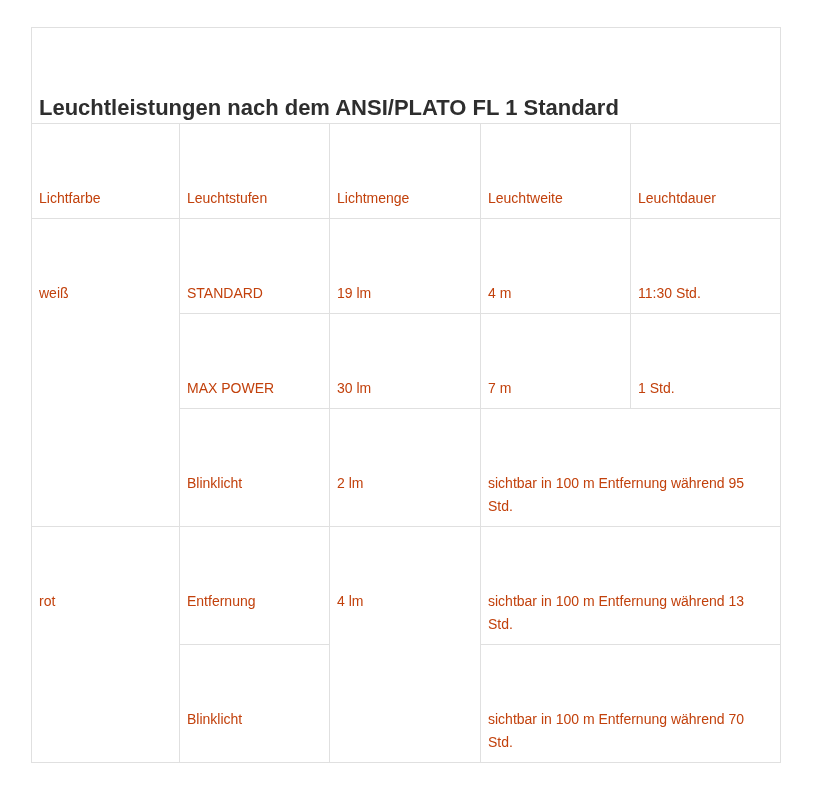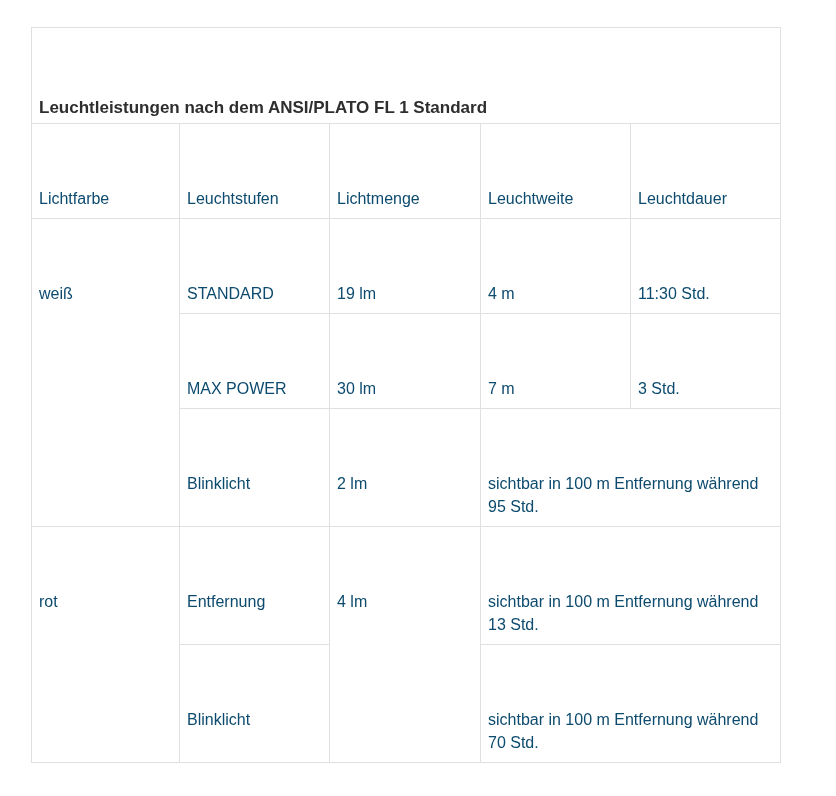--- a/index.html
+++ b/index.html
@@ -26,29 +26,29 @@
   }
   table.specs col { width: 150px; }
   table.specs col.c1 { width: 148px; }
   table.specs col.c3 { width: 151px; }
   table.specs td,
   table.specs th {
     border: 1px solid #e0e0e0;
     vertical-align: baseline;
     text-align: left;
     font-weight: normal;
-    font-size: 16px;
+    font-size: 14px;
     line-height: 23px;
-    color: #0c4a6e;
+    color: #c2410c;
     padding: 63px 9px 8px 7px;
     overflow: hidden;
     word-wrap: break-word;
   }
   table.specs td.title-cell {
-    font-size: 17px;
+    font-size: 22px;
     line-height: 25px;
     font-weight: bold;
     color: #2e2e2e;
     padding: 67px 9px 3px 7px;
   }
 </style>
 </head>
 <body>
 
 <div class="table-wrap">
@@ -75,21 +75,21 @@
         <td rowspan="3">weiß</td>
         <td>STANDARD</td>
         <td>19 lm</td>
         <td>4 m</td>
         <td>11:30 Std.</td>
       </tr>
       <tr>
         <td>MAX POWER</td>
         <td>30 lm</td>
         <td>7 m</td>
-        <td>3 Std.</td>
+        <td>1 Std.</td>
       </tr>
       <tr>
         <td>Blinklicht</td>
         <td>2 lm</td>
         <td colspan="2">sichtbar in 100 m Entfernung während 95 Std.</td>
       </tr>
       <tr>
         <td rowspan="2">rot</td>
         <td>Entfernung</td>
         <td rowspan="2">4 lm</td>

